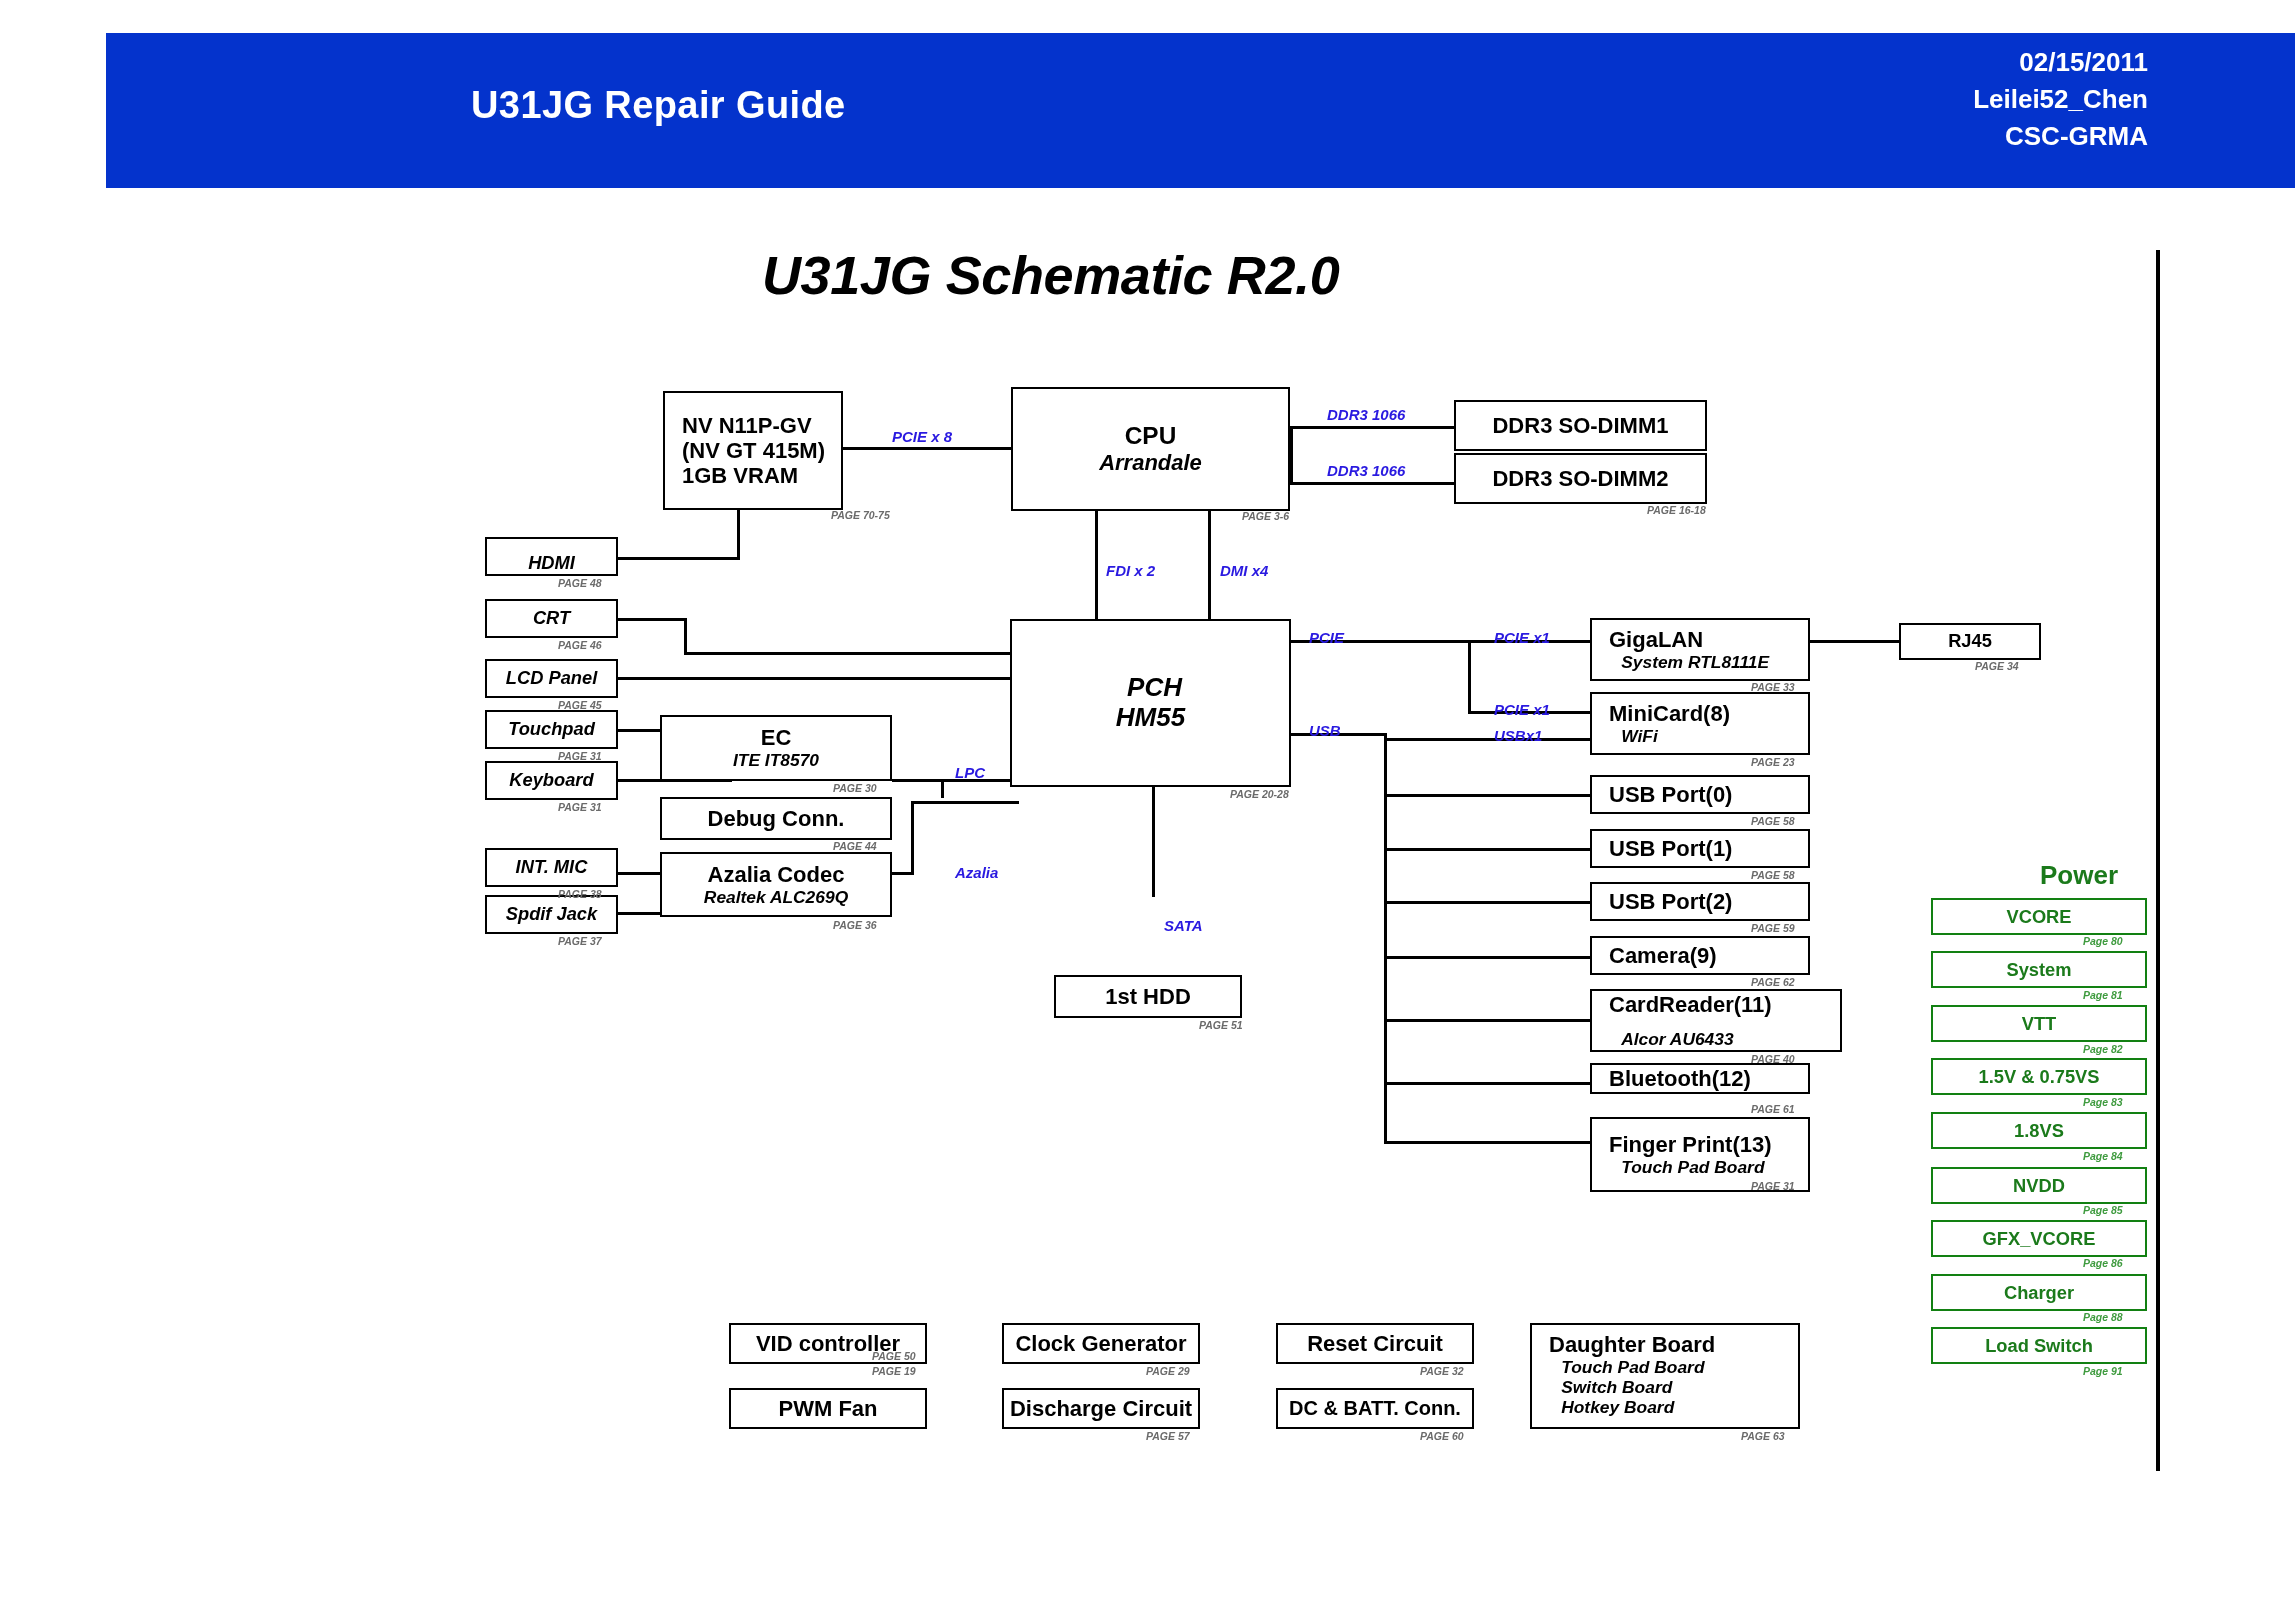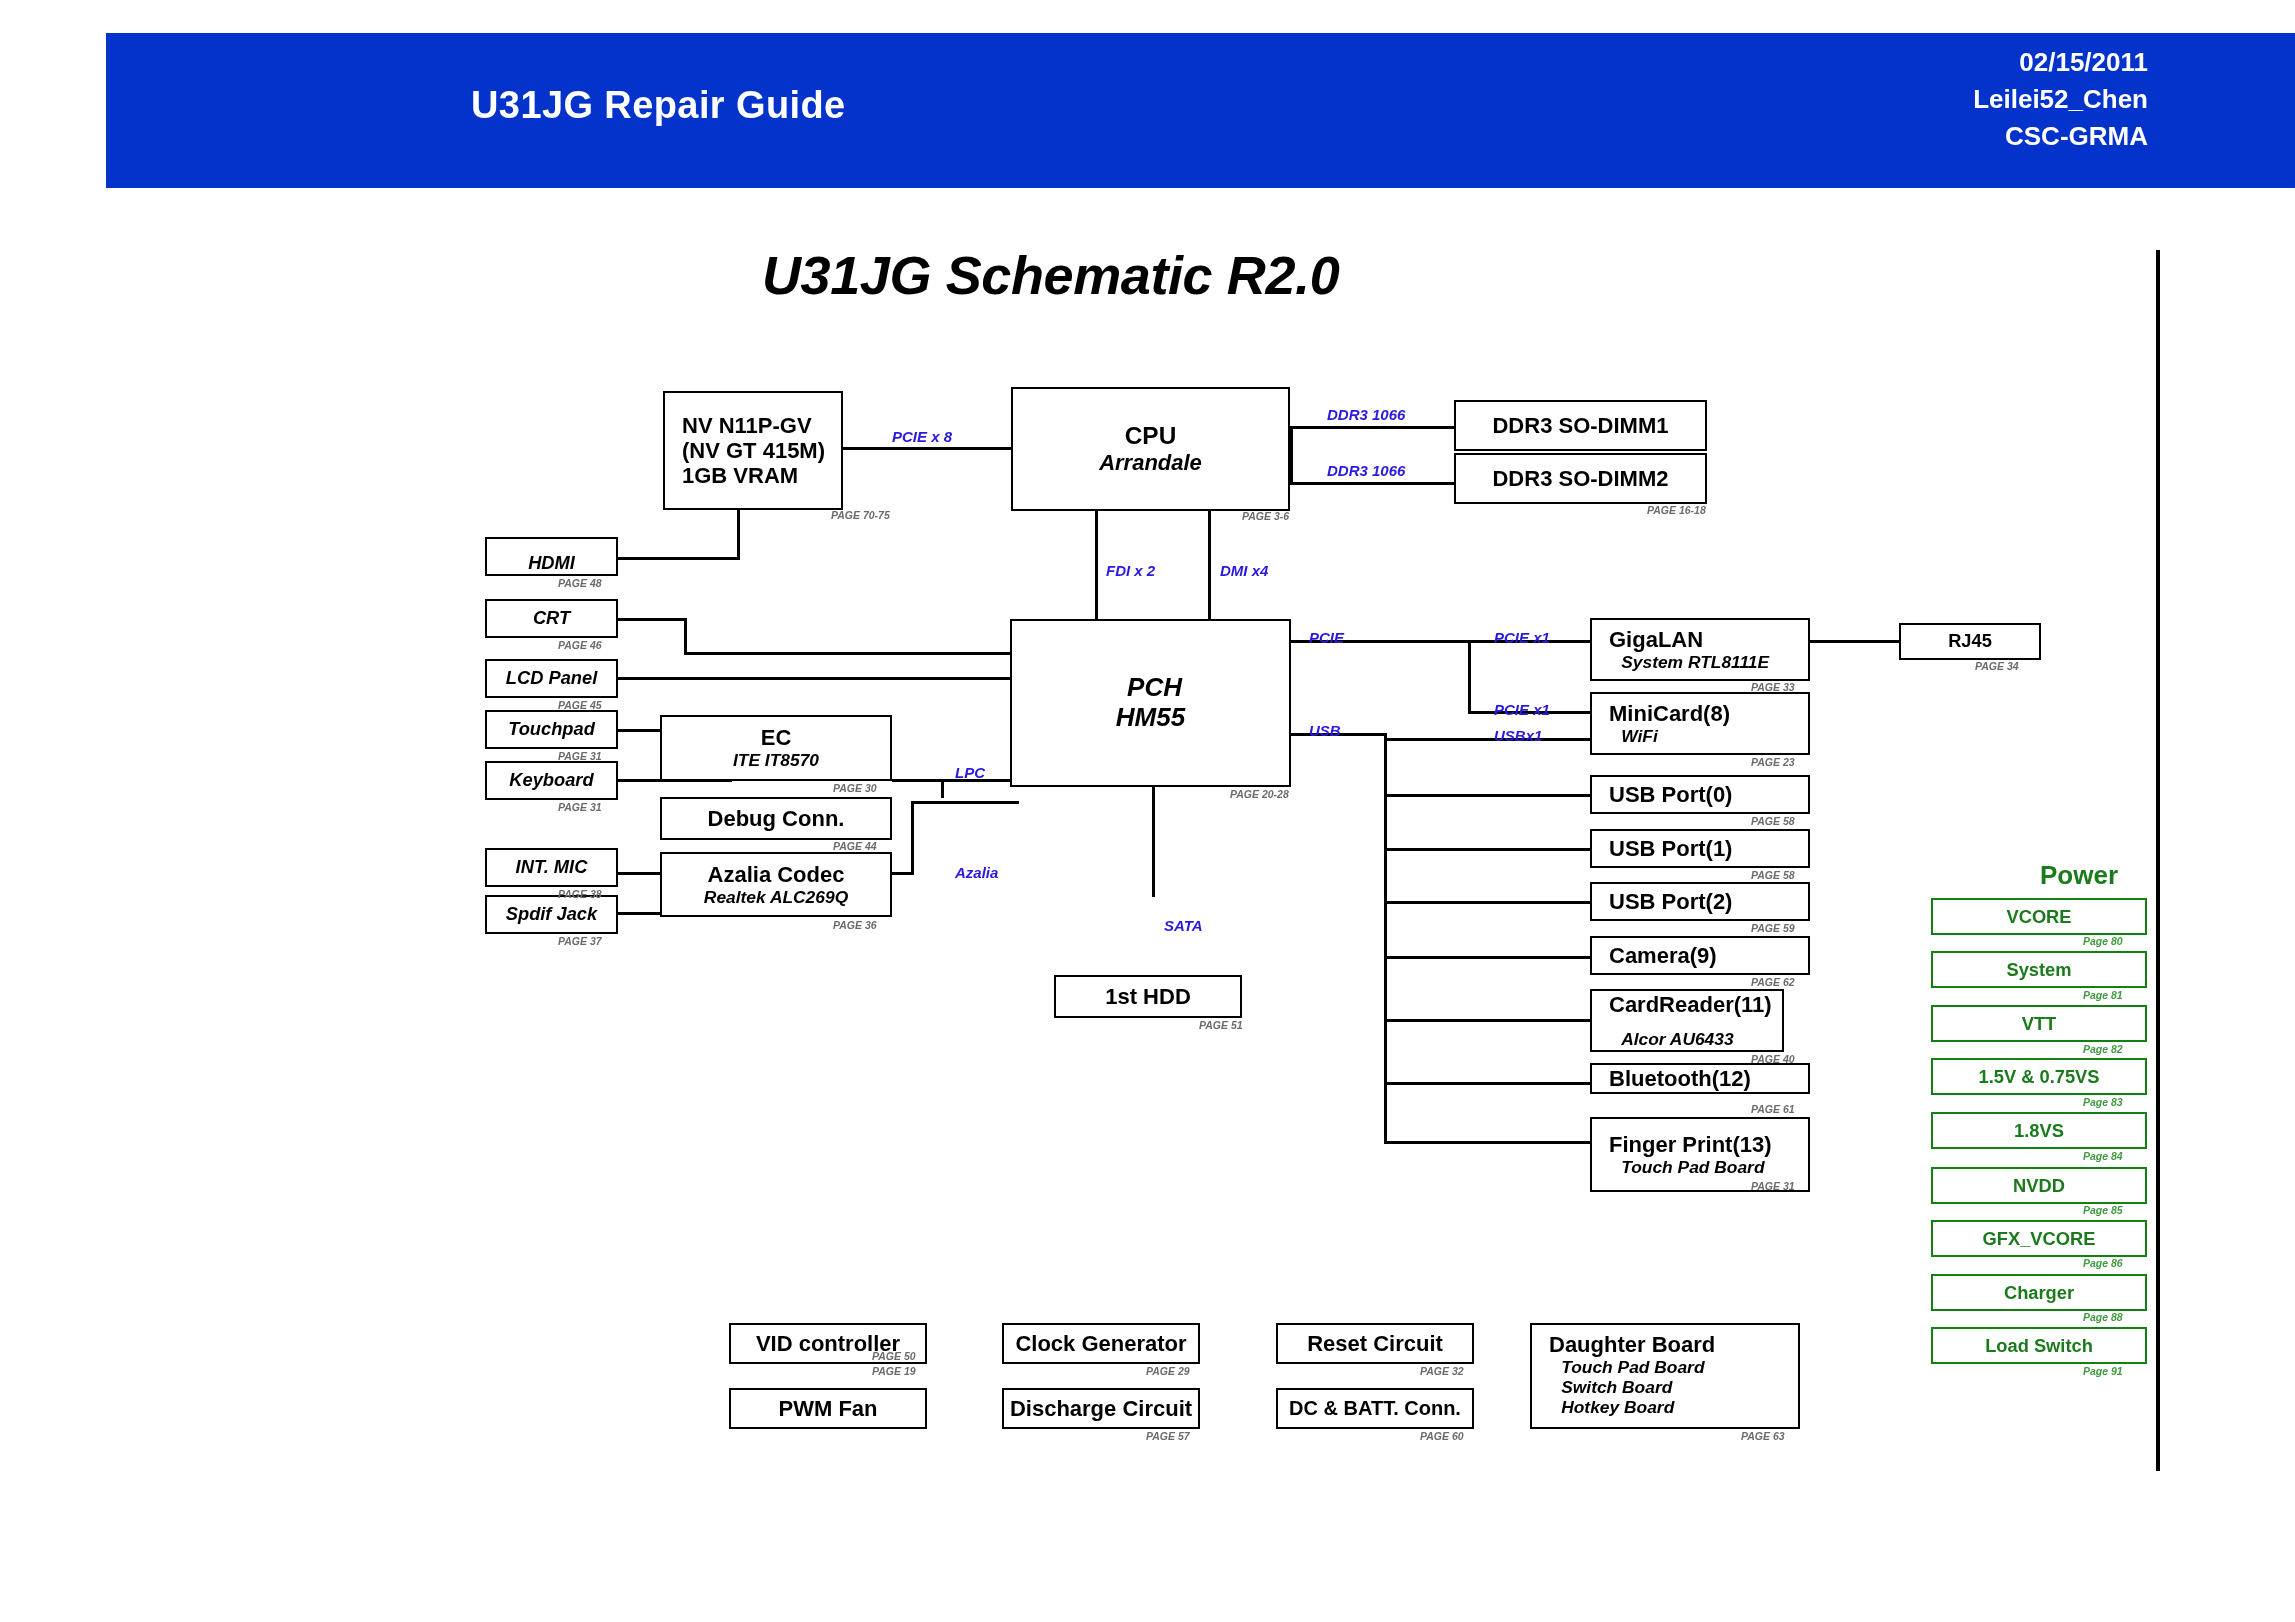--- a/index.html
+++ b/index.html
@@ -361,21 +361,21 @@
 <div class="blk left" style="left:1590px; top:882px; width:220px; height:39px;">
   <div class="t1">USB Port(2)</div>
 </div>
 <div class="pg" style="left:1751px; top:922px;">PAGE 59</div>
 
 <div class="blk left" style="left:1590px; top:936px; width:220px; height:39px;">
   <div class="t1">Camera(9)</div>
 </div>
 <div class="pg" style="left:1751px; top:976px;">PAGE 62</div>
 
-<div class="blk left" style="left:1590px; top:989px; width:194px; height:63px;">
+<div class="blk left" style="left:1590px; top:989px; width:252px; height:63px;">
   <div class="t1">CardReader(11)</div>
   <div class="t2" style="padding-left:12.2px;margin-top:12px;">Alcor AU6433</div>
 </div>
 <div class="pg" style="left:1751px; top:1053px;">PAGE 40</div>
 
 <div class="blk left" style="left:1590px; top:1063px; width:220px; height:31px;">
   <div class="t1">Bluetooth(12)</div>
 </div>
 <div class="pg" style="left:1751px; top:1103px;">PAGE 61</div>
 

